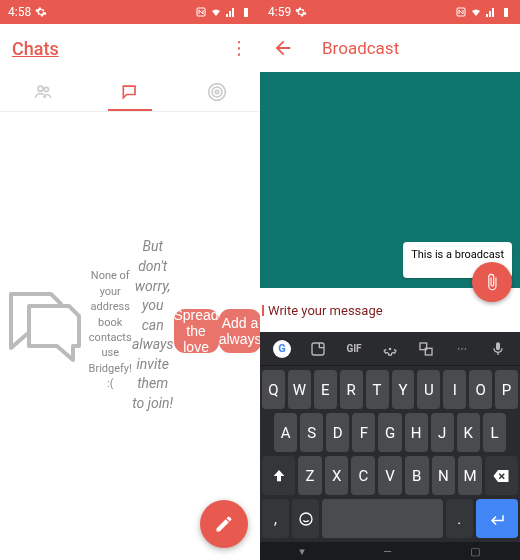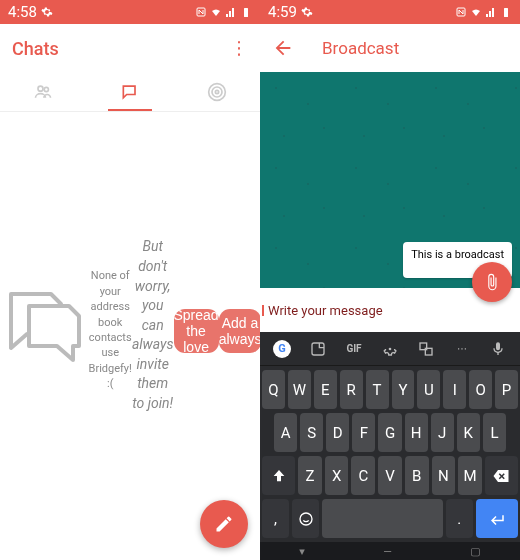--- a/index.html
+++ b/index.html
@@ -20,37 +20,38 @@
       overflow: hidden;
     }
     .status-bar {
       height: 24px;
       background: #e85a4f;
       display: flex;
       align-items: center;
       justify-content: space-between;
       padding: 0 8px;
       color: #fff;
-      font-size: 15px;
+      font-size: 12px;
     }
     .status-left { display: flex; align-items: center; gap: 4px; }
     .status-right { display: flex; align-items: center; gap: 3px; }
     .status-right svg { width: 12px; height: 12px; }
     .appbar {
       height: 48px;
       background: #fff;
       display: flex;
       align-items: center;
       padding: 0 12px;
       justify-content: space-between;
     }
     .appbar-left .title {
       color: #e85a4f;
       font-size: 18px;
       font-weight: 500;
+      text-decoration: underline;
     }
     .menu-dots {
       color: #e85a4f;
       font-size: 18px;
       line-height: 1;
     }
     .appbar-bcast {
       height: 48px;
       background: #fff;
       display: flex;

